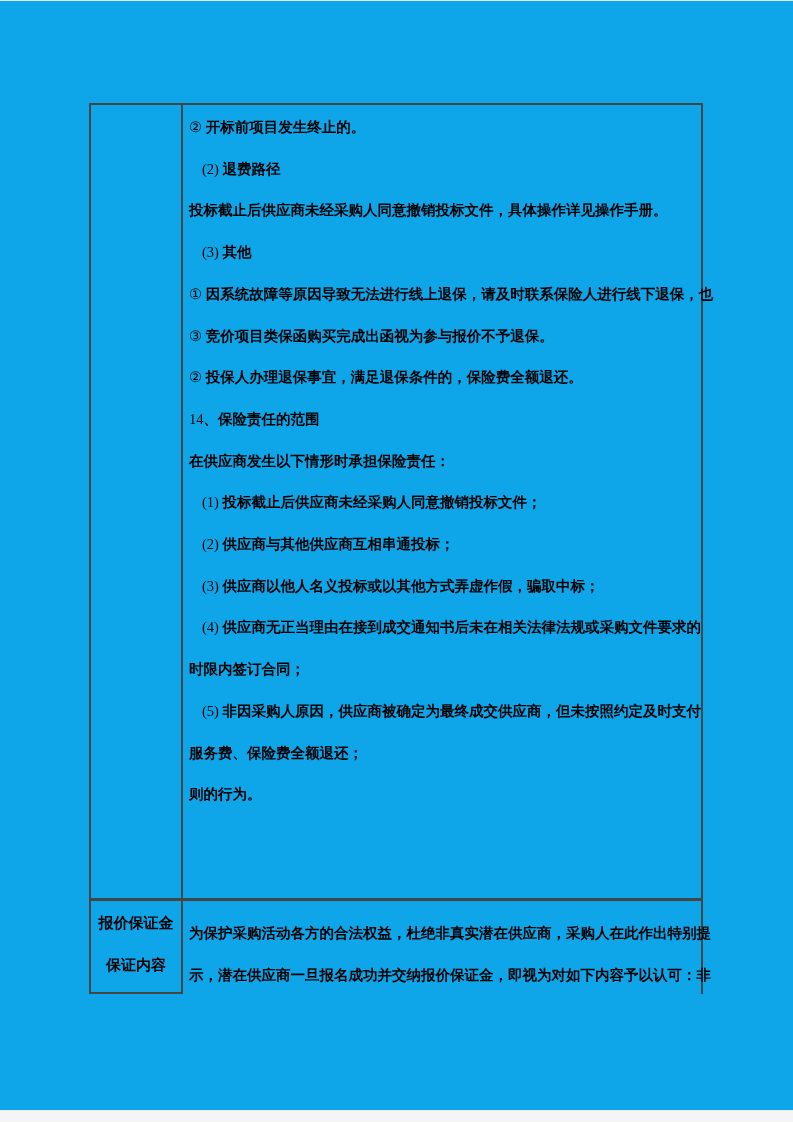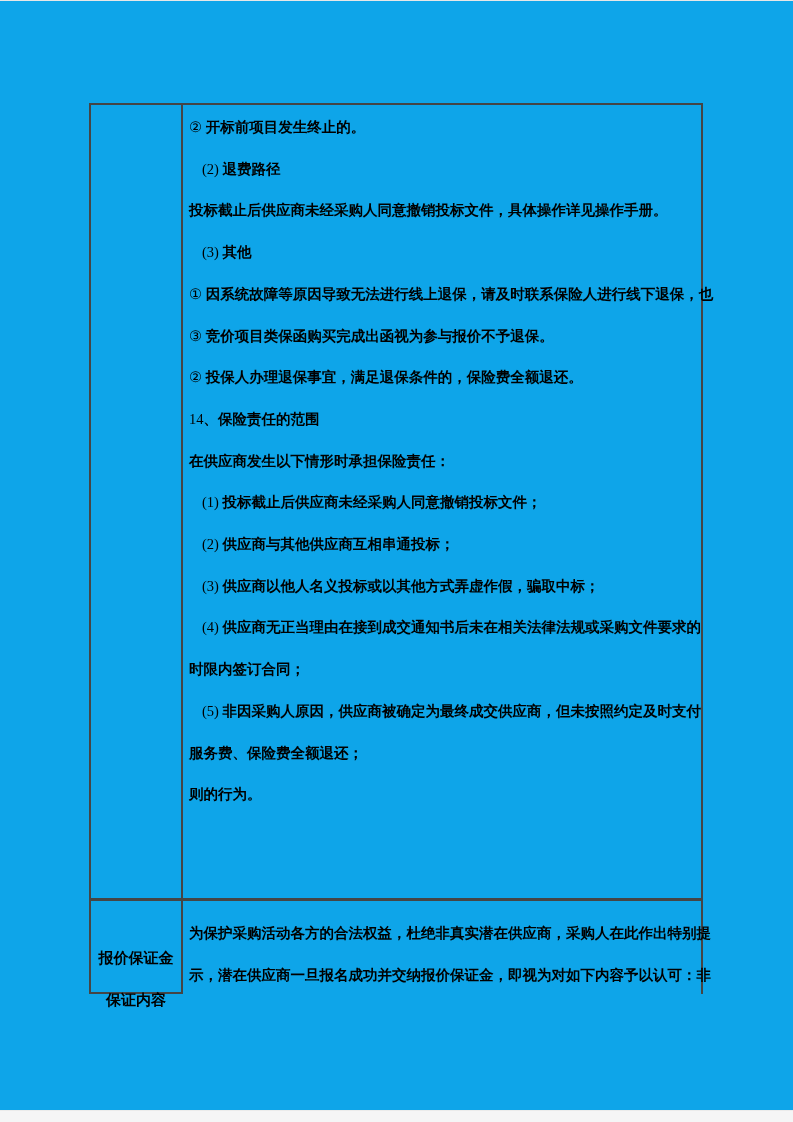--- a/index.html
+++ b/index.html
@@ -32,21 +32,21 @@
     position: absolute; left: 0; top: 793px; width: 100%; height: 3px;
     background: #454545;
   }
   .leftcell-bottom {
     position: absolute; left: 0; bottom: 0; width: 92px; height: 2px;
     background: #454545;
   }
   .cell { position: absolute; box-sizing: border-box; }
   .r1-left  { left: 0; top: 0; width: 90px; height: 793px; }
   .r1-right { left: 92px; top: 0; width: 518px; height: 793px; padding: 2px 4px 0 6px; }
-  .r2-left  { left: 0; top: 796px; width: 90px; height: 93px; text-align: center; padding-top: 1px; margin-top: 35px; }
+  .r2-left  { left: 0; top: 796px; width: 90px; height: 93px; text-align: center; padding-top: 1px; }
   .r2-right { left: 92px; top: 796px; width: 570px; height: 93px; padding: 12px 4px 0 6px; }
   .tline {
     line-height: 41.7px;
     font-size: 14.5px;
     white-space: nowrap;
   }
   .cjk { font-weight: 700; }
   .ind { padding-left: 13px; }
   .hdr { font-size: 15px; font-weight: 700; }
   .lat { font-family: "Liberation Serif", serif; font-weight: 400; }

